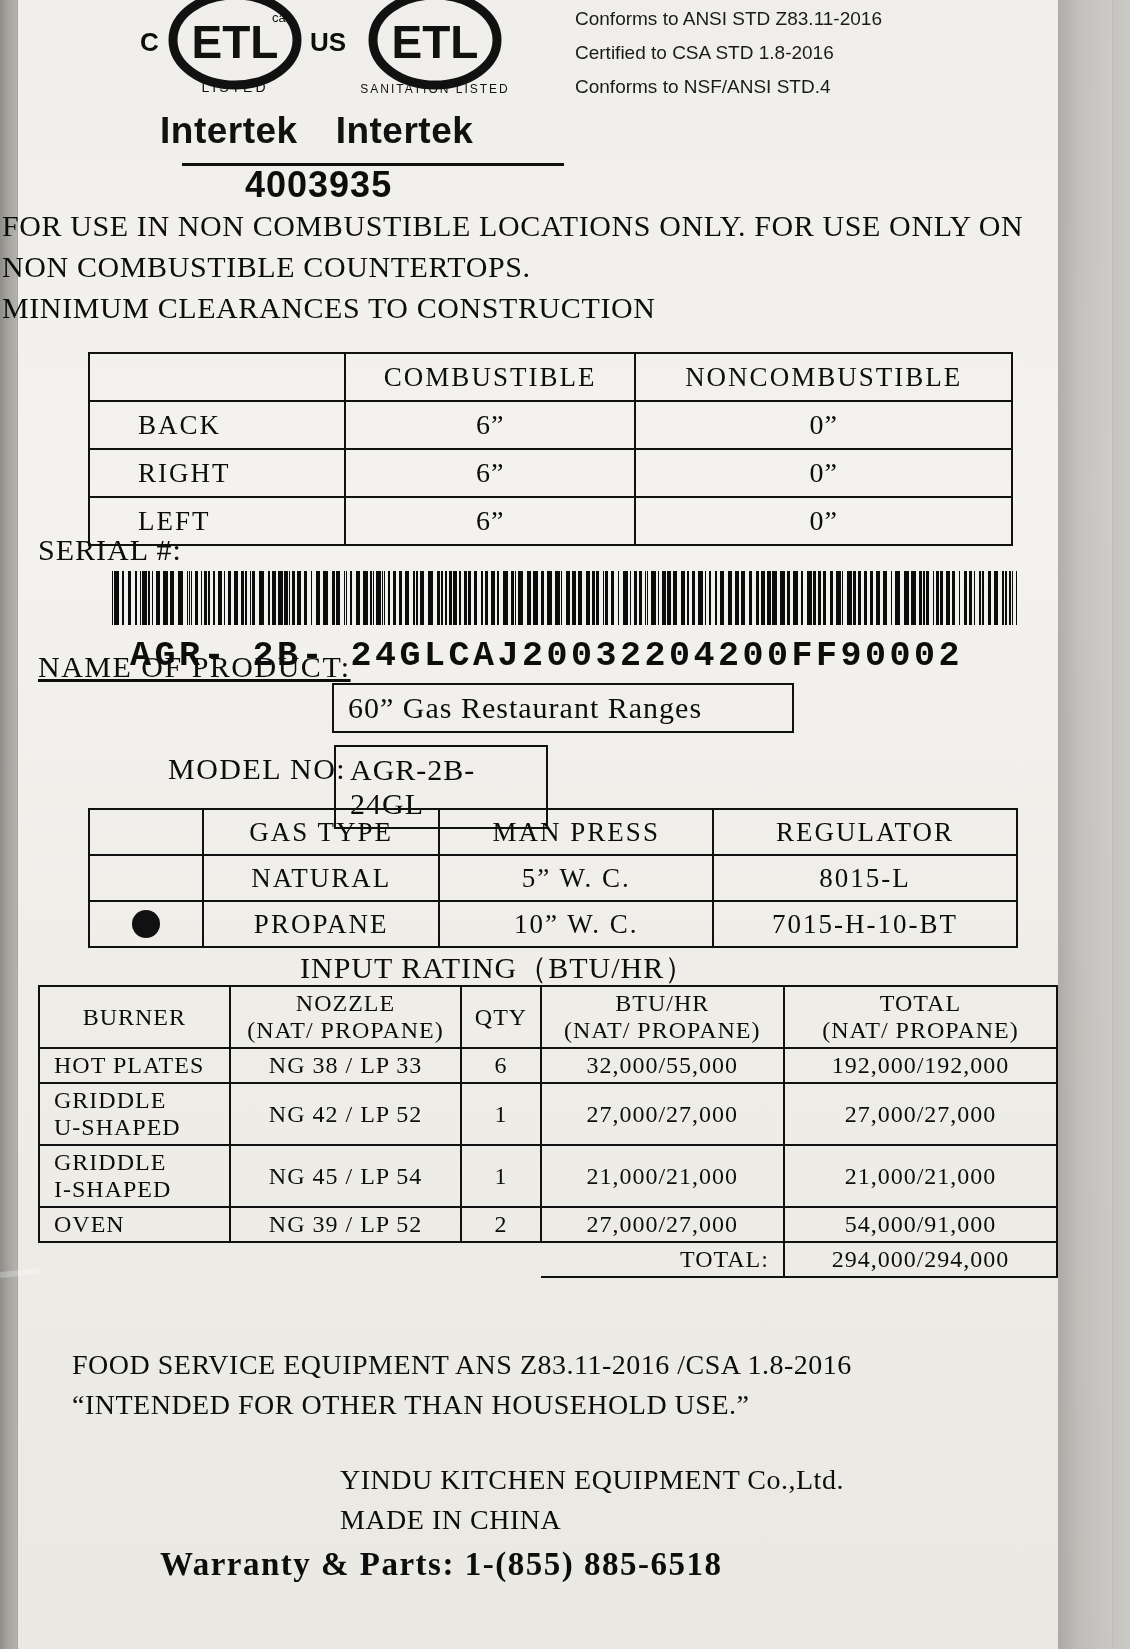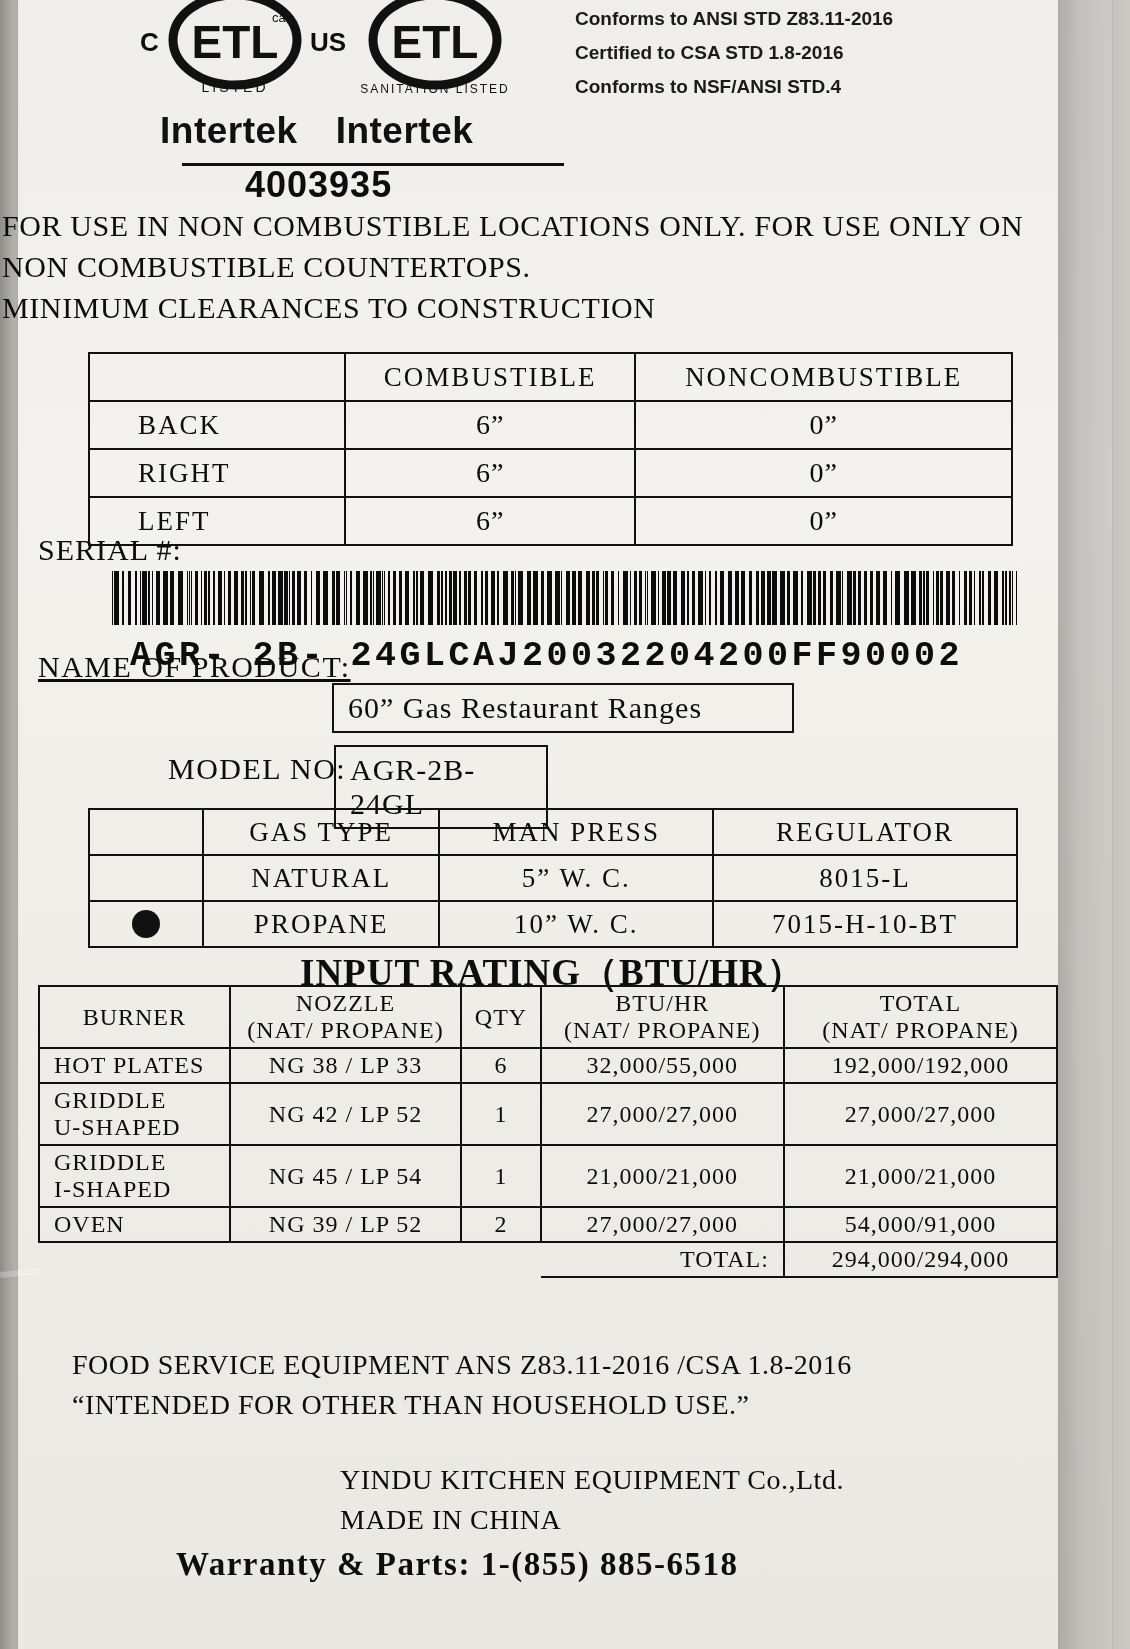--- a/index.html
+++ b/index.html
@@ -191,23 +191,22 @@
     width: 28px; height: 28px;
     border-radius: 50%;
     background: #111;
     margin: 0 auto;
   }
 
   
   .ir-title {
     position: absolute;
     left: 300px; top: 948px;
-    font-size: 37px;
+    font-size: 30px;
     letter-spacing: 1px;
-    font-weight: bold;
   }
   .rating {
     position: absolute;
     left: 38px;
     top: 985px;
     width: 1020px;
     font-size: 24px;
   }
   .rating td, .rating th {
     border: 2px solid #111;
@@ -243,21 +242,21 @@
   .foot2 {
     position: absolute;
     left: 340px; top: 1460px;
     font-size: 28px;
     line-height: 40px;
     letter-spacing: 0.5px;
     white-space: pre-line;
   }
   .foot3 {
     position: absolute;
-    left: 176px; top: 1546px;
+    left: 160px; top: 1546px;
     font-size: 33px;
     letter-spacing: 1.5px;
     font-weight: 600;
     text-align: center;
   }
 </style>
 </head>
 <body>
 
 <div id="page">
@@ -286,21 +285,21 @@
           <text x="75" y="101" font-family="Liberation Sans, sans-serif" font-size="12" letter-spacing="2" text-anchor="middle" fill="#111">SANITATION LISTED</text>
         </svg>
       </div>
     </div>
     <div class="etl-names">
       <span>Intertek</span>
       <span>Intertek</span>
     </div>
     <div class="etl-underline"></div>
     <div class="cert-number">4003935</div>
-    <div class="conformance" style="white-space:pre-line;font-weight:bold;">Conforms to ANSI STD Z83.11-2016
+    <div class="conformance" style="white-space:pre-line;">Conforms to ANSI STD Z83.11-2016
 Certified to CSA STD 1.8-2016
 Conforms to NSF/ANSI STD.4</div>
   </div>
 
   <div class="warn">FOR USE IN NON COMBUSTIBLE LOCATIONS ONLY. FOR USE ONLY ON
 NON COMBUSTIBLE COUNTERTOPS.
 MINIMUM  CLEARANCES  TO  CONSTRUCTION</div>
 
   <table class="clearance">
     <tbody>

